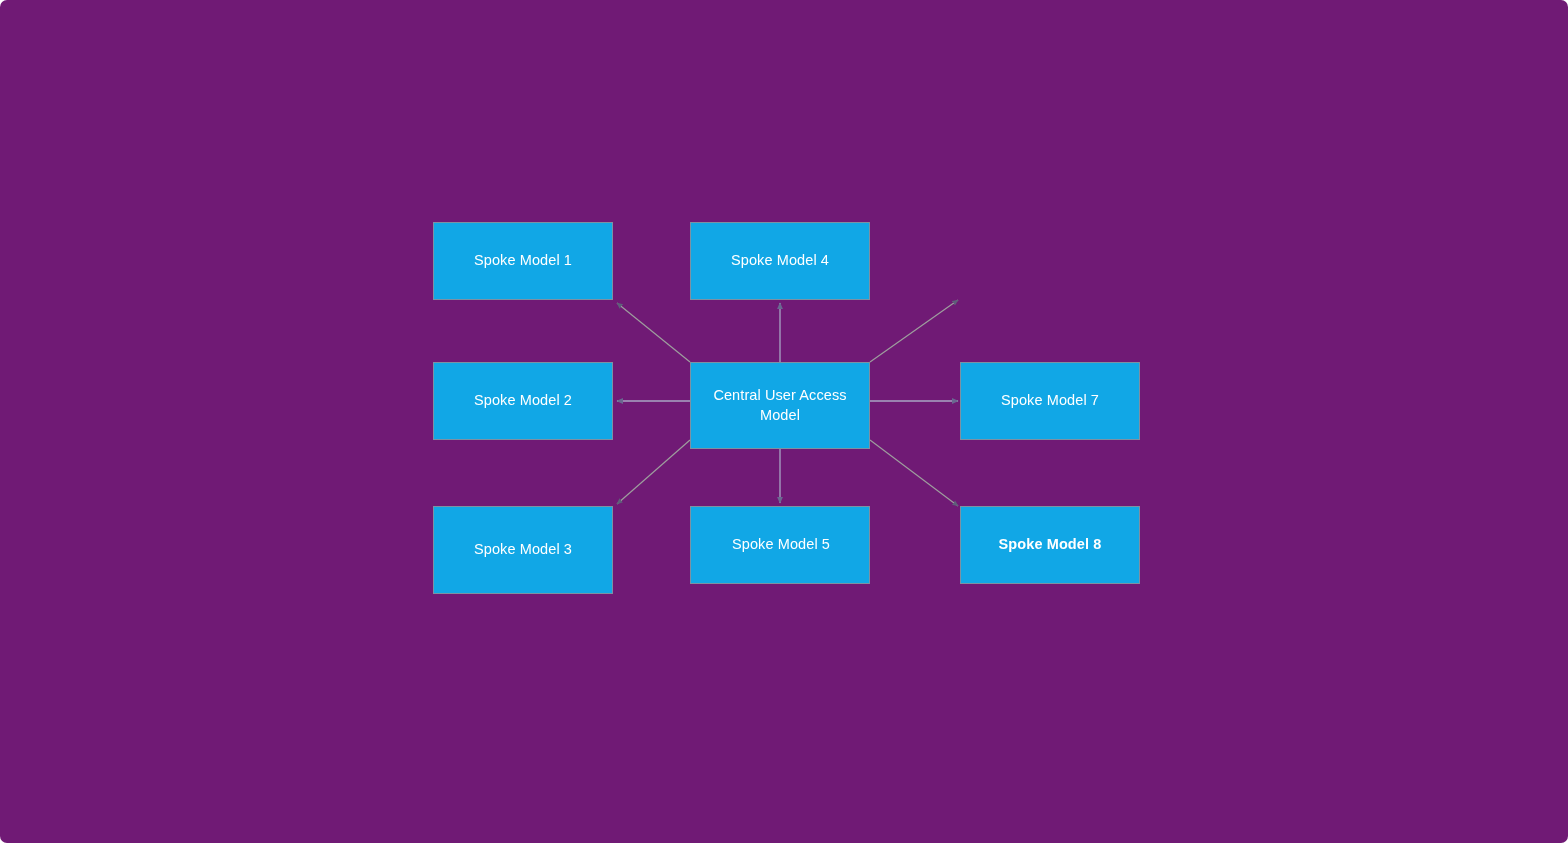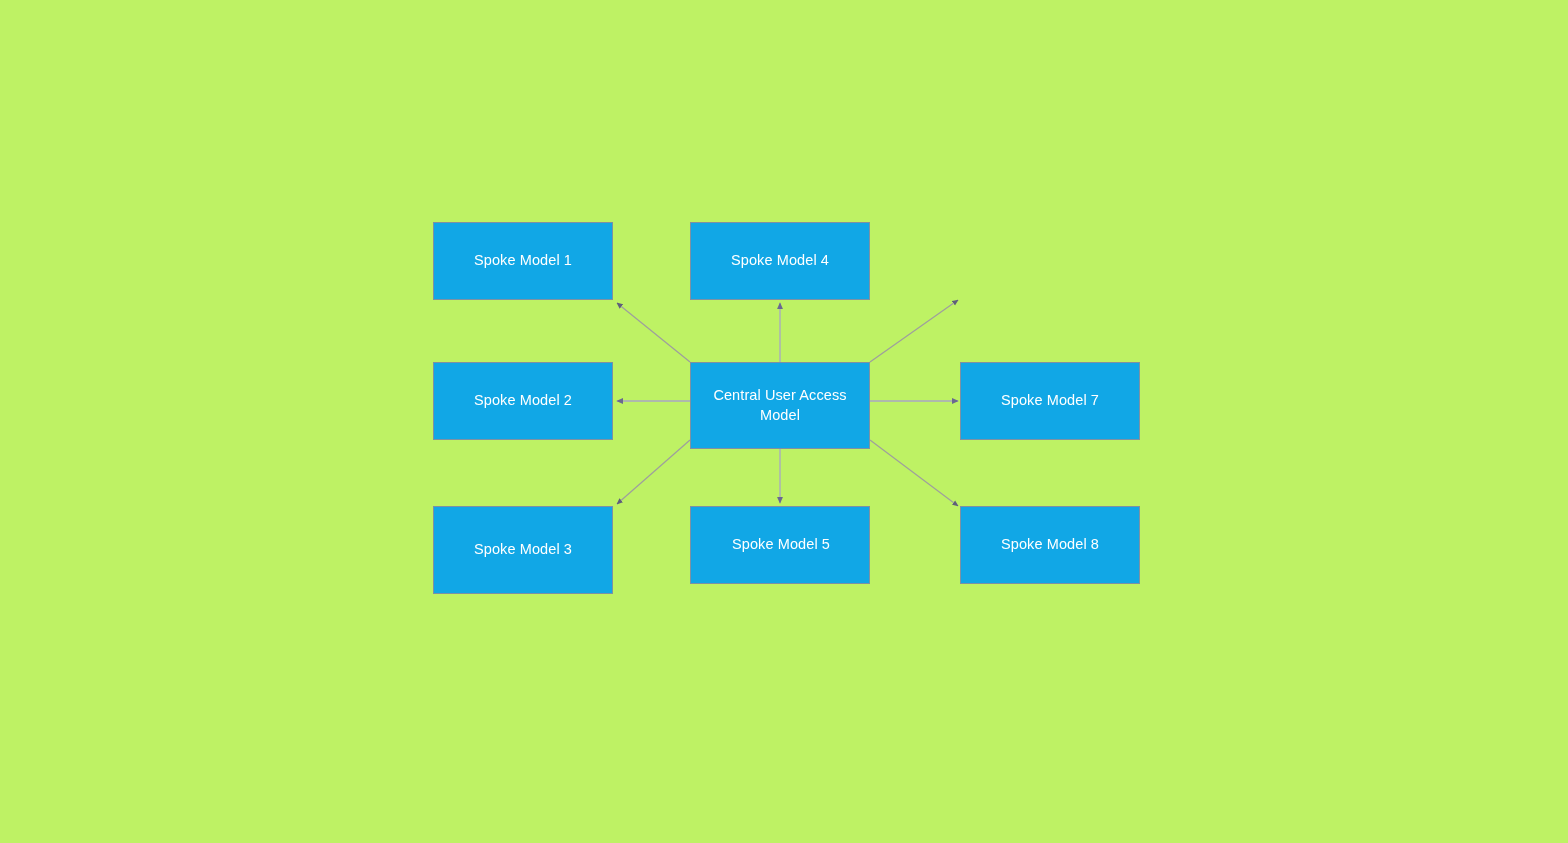--- a/index.html
+++ b/index.html
@@ -15,21 +15,22 @@
     overflow: hidden;
     font-family: "Liberation Sans", sans-serif;
   }
 
   #canvas {
     position: absolute;
     left: 0;
     top: 0;
     width: 1568px;
     height: 843px;
-    background: #bef264;
+    background: #701a75;
+    border-radius: 7px;
   }
 
   
   #connector-layer {
     position: absolute;
     left: 0;
     top: 0;
     width: 1568px;
     height: 843px;
     pointer-events: none;
@@ -62,21 +63,21 @@
 
   
   .n-spoke1  { left: 433px; top: 222px; width: 180px; height: 78px; }
   .n-spoke2  { left: 433px; top: 362px; width: 180px; height: 78px; }
   .n-spoke3  { left: 433px; top: 506px; width: 180px; height: 88px; }
   .n-spoke4  { left: 690px; top: 222px; width: 180px; height: 78px; }
   .n-central { left: 690px; top: 362px; width: 180px; height: 87px; }
   .n-spoke5  { left: 690px; top: 506px; width: 180px; height: 78px; padding-left: 10px; }
   .n-spoke6  { left: 960px; top: 222px; width: 180px; height: 78px; }
   .n-spoke7  { left: 960px; top: 362px; width: 180px; height: 78px; }
-  .n-spoke8  { left: 960px; top: 506px; width: 180px; height: 78px; }
+  .n-spoke8  { left: 960px; top: 506px; width: 180px; height: 78px; font-weight: bold; }
 </style>
 </head>
 <body>
 
 <div id="canvas">
 
   <svg id="connector-layer" viewBox="0 0 1568 843" width="1568" height="843" xmlns="http://www.w3.org/2000/svg">
     <defs>
       <marker id="arrow-gray" viewBox="0 0 10 10" refX="9" refY="5" markerWidth="5.2" markerHeight="5.2" orient="auto-start-reverse">
         <path d="M 0 0.6 L 10 5 L 0 9.4 z" fill="#5f5f7a"></path>

